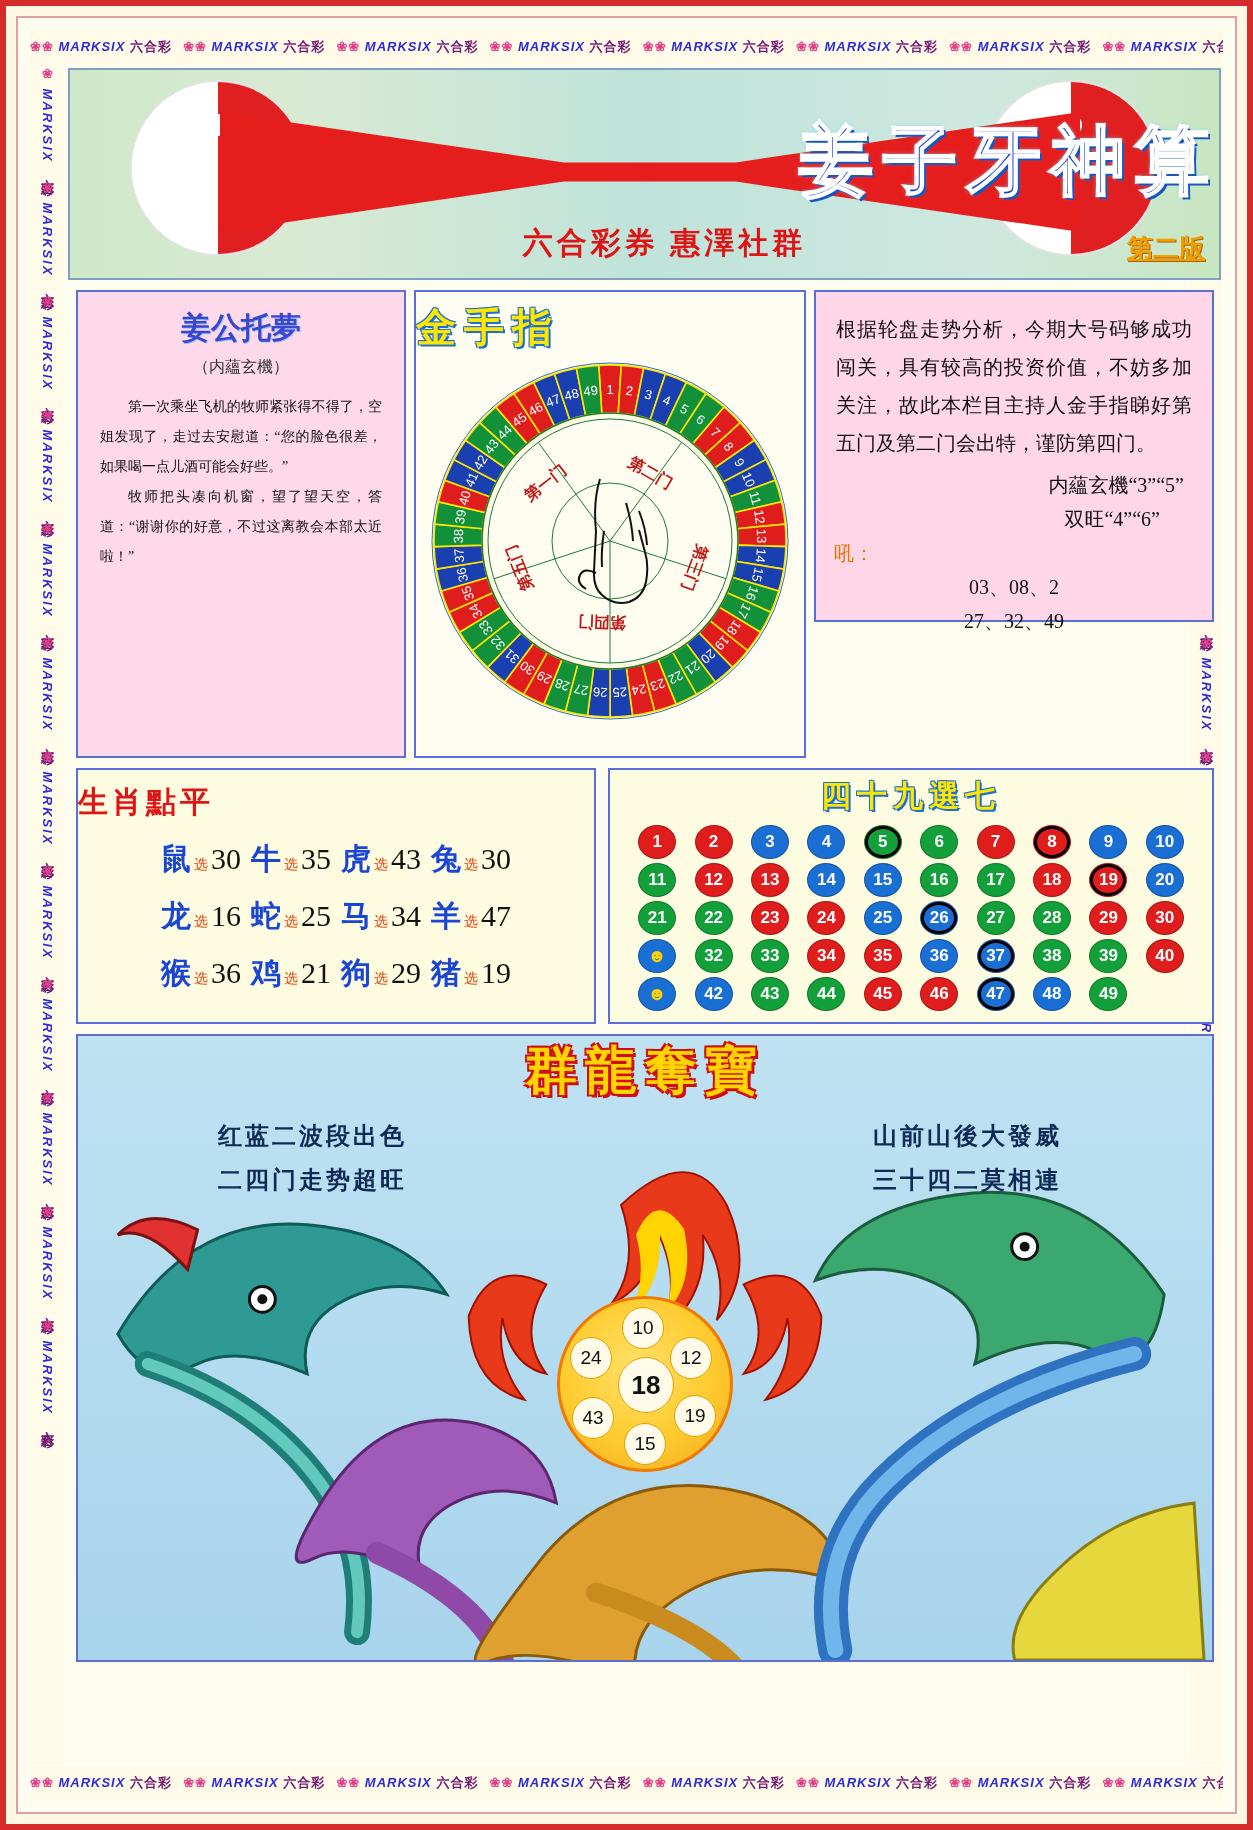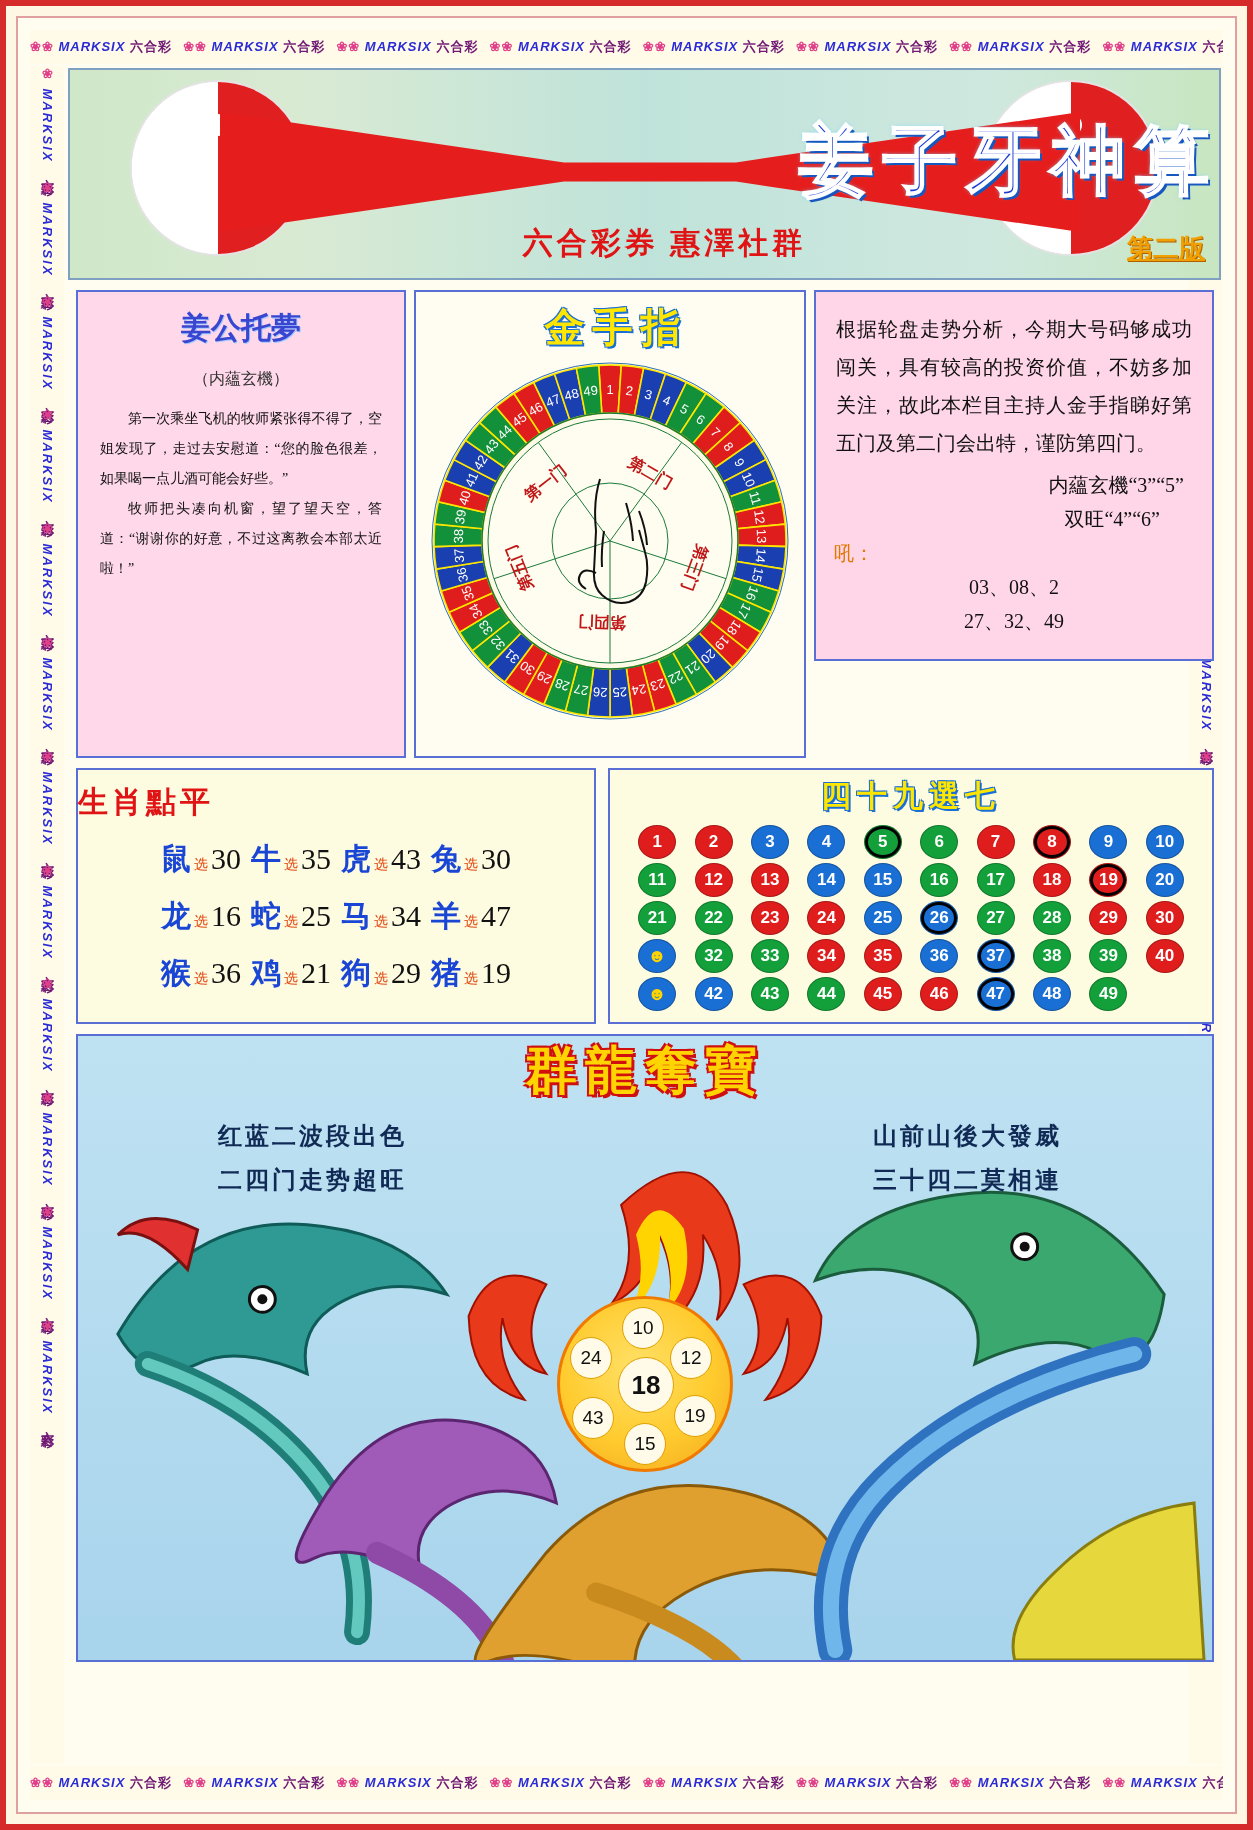--- a/index.html
+++ b/index.html
@@ -100,46 +100,45 @@
 
   .box-dream{
     left:8px;top:0;width:330px;height:468px;
     background:#ffd8ea;border:2px solid #5a6fd6;
   }
   .dream-title{
     text-align:center;margin-top:16px;font-size:30px;font-weight:bold;
     font-family:"Liberation Serif",serif;color:#3a46d0;
     text-shadow:1px 1px 0 #9fc9ff;
   }
-  .dream-sub{text-align:center;font-size:16px;color:#333;margin-top:20px;font-family:"Liberation Serif",serif;}
+  .dream-sub{text-align:center;font-size:16px;color:#333;margin-top:8px;font-family:"Liberation Serif",serif;}
   .dream-body{
     margin:14px 22px 0 22px;font-size:14px;line-height:30px;color:#111;
     font-family:"Liberation Serif",serif;text-align:justify;
   }
   .dream-body p{margin:0;text-indent:2em;}
 
   .box-wheel{
     left:346px;top:0;width:392px;height:468px;
     background:#fffdf2;border:2px solid #5a6fd6;
   }
   .wheel-title{
-    text-align:center;margin-top:8px;font-size:40px;font-weight:bold;
+    text-align:left;margin-top:8px;font-size:40px;font-weight:bold;
     font-family:"Liberation Serif",serif;color:#ffe600;
     text-shadow:2px 2px 0 #1a6fd4,-1px -1px 0 #1a6fd4,1px -1px 0 #1a6fd4,-1px 1px 0 #1a6fd4;
     letter-spacing:8px;
-    padding-left:13px;
   }
   .wheel-wrap{position:relative;width:360px;height:360px;margin:6px auto 0 auto;}
   .wheel-gate{
     position:absolute;font-size:16px;color:#c01818;font-weight:bold;
     font-family:"Liberation Serif",serif;
   }
 
   .box-analysis{
-    left:746px;top:0;width:400px;height:371px;
+    left:746px;top:0;width:400px;height:332px;
     background:#ffd6e8;border:2px solid #5a6fd6;
   }
   .analysis-body{
     margin:18px 20px 0 20px;font-size:20px;line-height:38px;color:#111;
     font-family:"Liberation Serif",serif;text-align:justify;
   }
   .analysis-tails{
     margin:6px 18px 0 18px;font-size:20px;line-height:34px;color:#111;
     font-family:"Liberation Serif",serif;
   }

